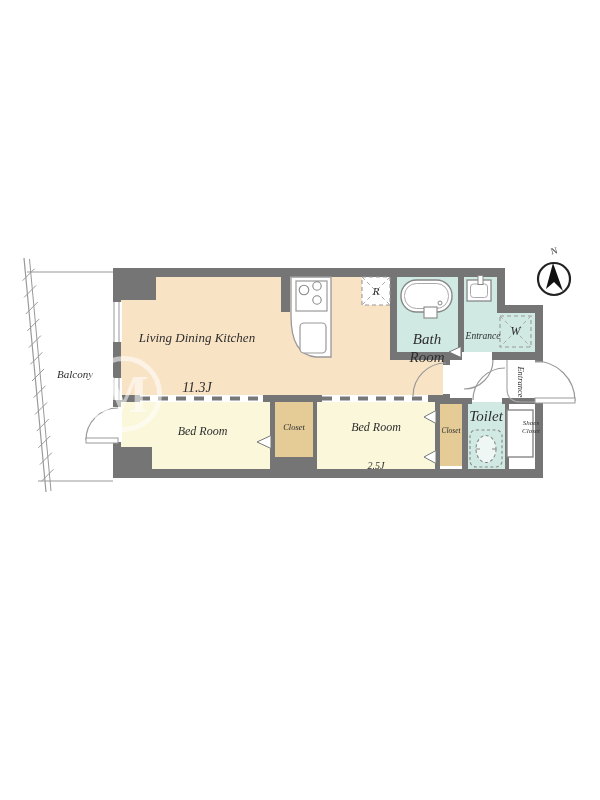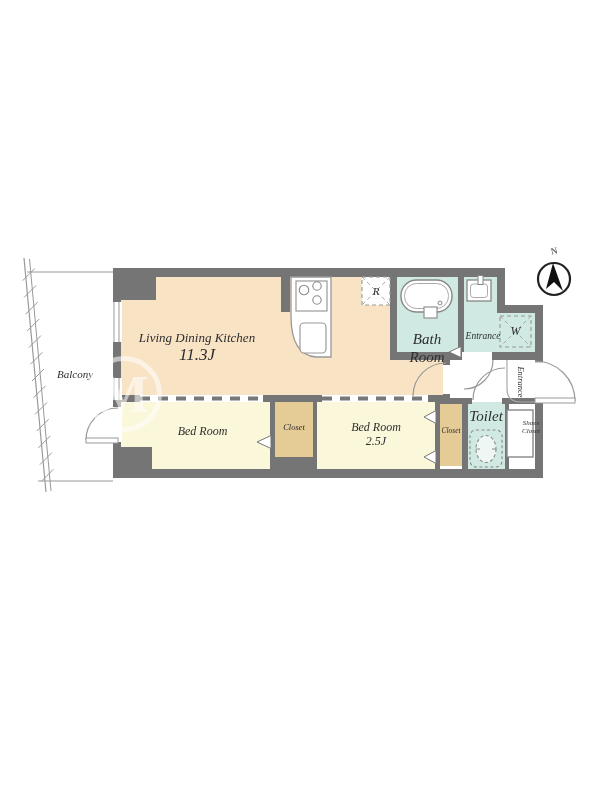--- a/index.html
+++ b/index.html
@@ -154,30 +154,30 @@
   </g>
 
   <g>
     <circle cx="554" cy="279" r="16" fill="#fff" stroke="#222" stroke-width="2.2"></circle>
     <polygon points="553,263 563,291 554,282 546,289" fill="#111"></polygon>
   </g>
 </svg>
 
 <div class="lbl" style="left:107px;top:330px;width:180px;font-size:13px;">
   <span>Living Dining Kitchen</span>
-  <span class="l2" style="font-size:17px;">11.3J</span>
+  <span class="l2" style="font-size:14px;margin-top:35px;">11.3J</span>
 </div>
 
 <div class="lbl" style="left:125px;top:424px;width:155px;font-size:12px;">
   <span>Bed Room</span>
 </div>
 
 <div class="lbl" style="left:317px;top:420px;width:118px;font-size:12px;">
   <span>Bed Room</span>
-  <span class="l2" style="font-size:12px;">2.5J</span>
+  <span class="l2" style="font-size:10px;margin-top:26px;">2.5J</span>
 </div>
 
 <div class="lbl" style="left:396px;top:331px;width:62px;font-size:15px;">Bath Room</div>
 
 <div class="lbl" style="left:459px;top:331px;width:48px;font-size:9.5px;">Entrance</div>
 
 <div class="lbl" style="left:466px;top:408px;width:40px;font-size:15px;">Toilet</div>
 
 <div class="lbl" style="left:273px;top:422px;width:42px;font-size:8.5px;">Closet</div>
 

